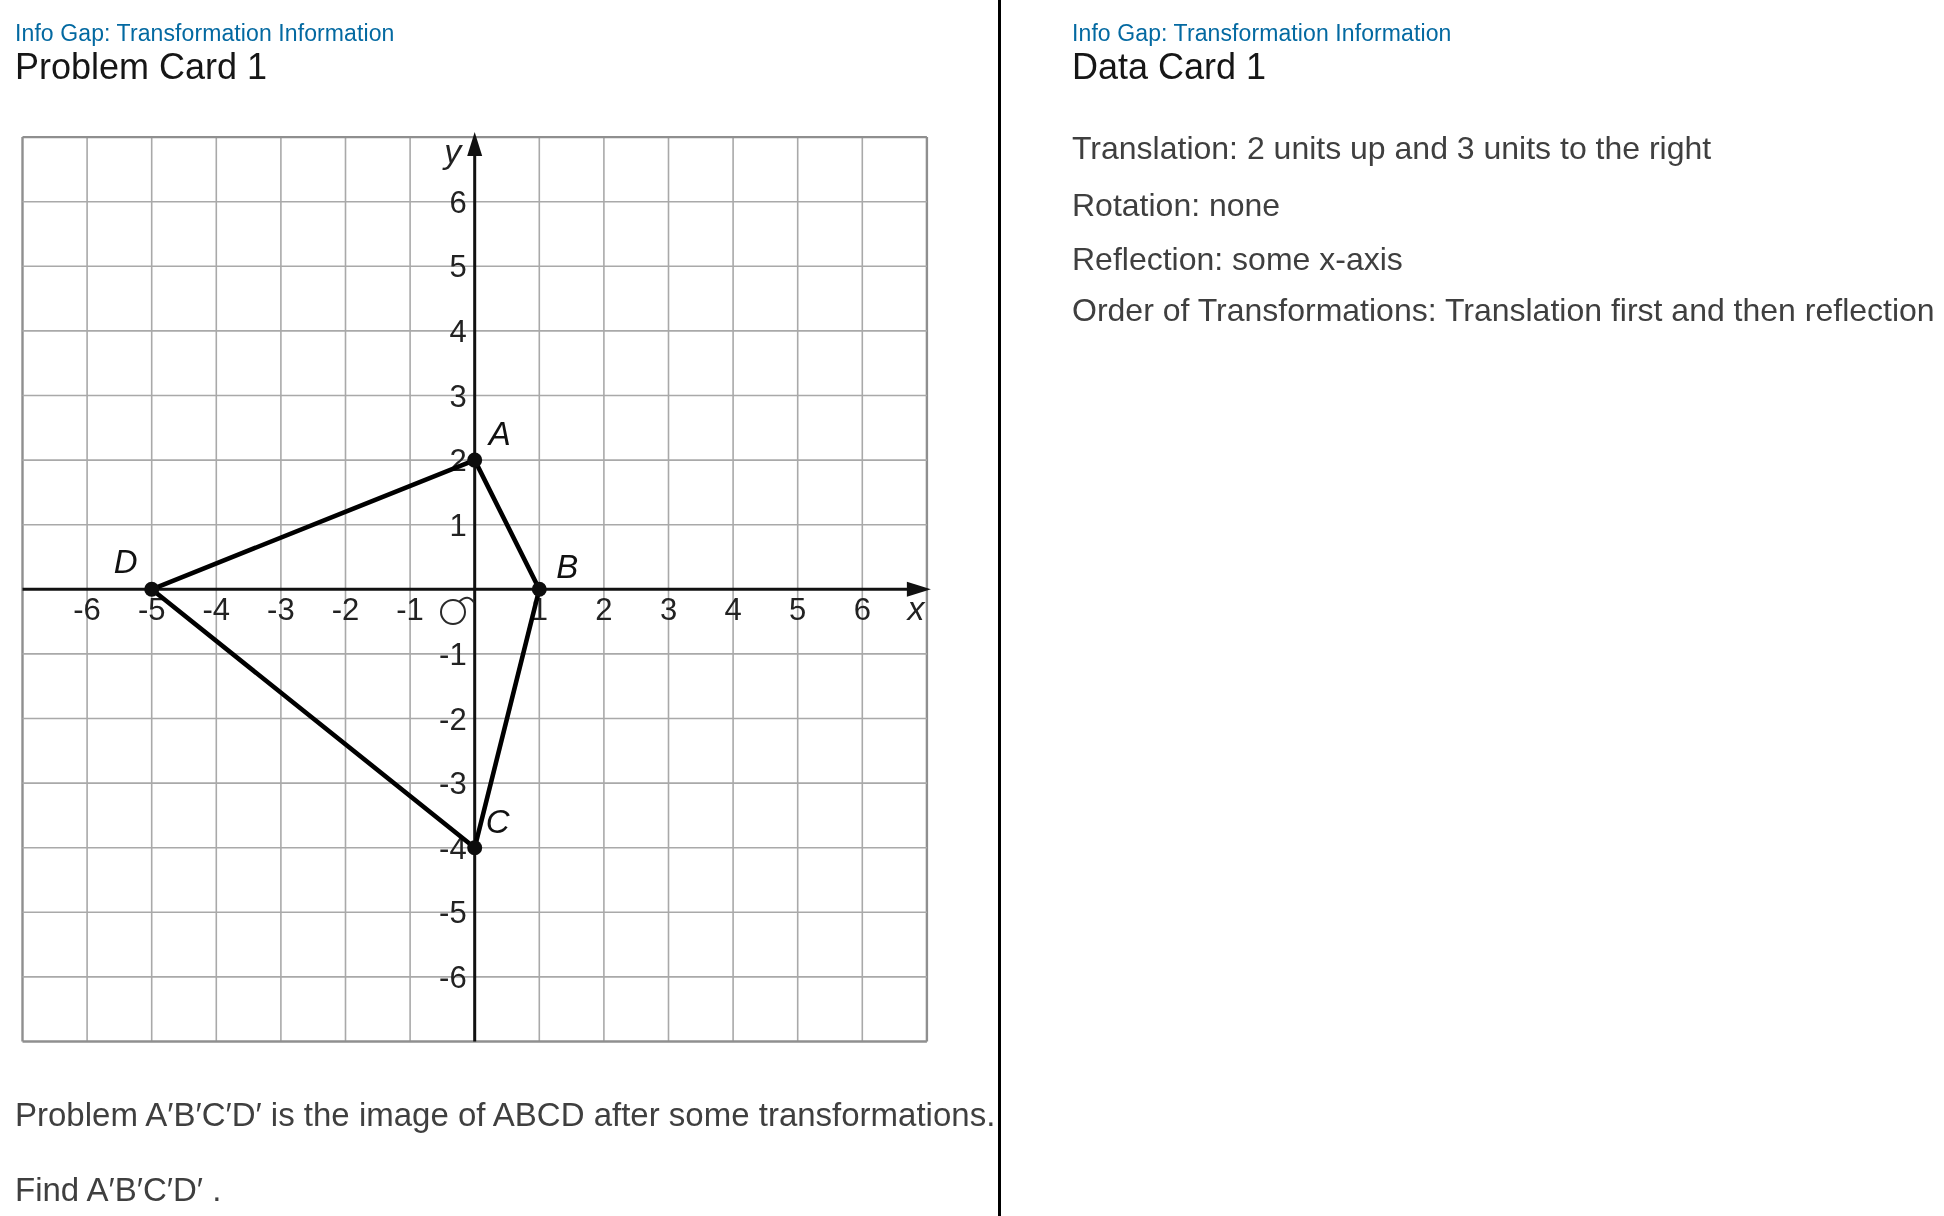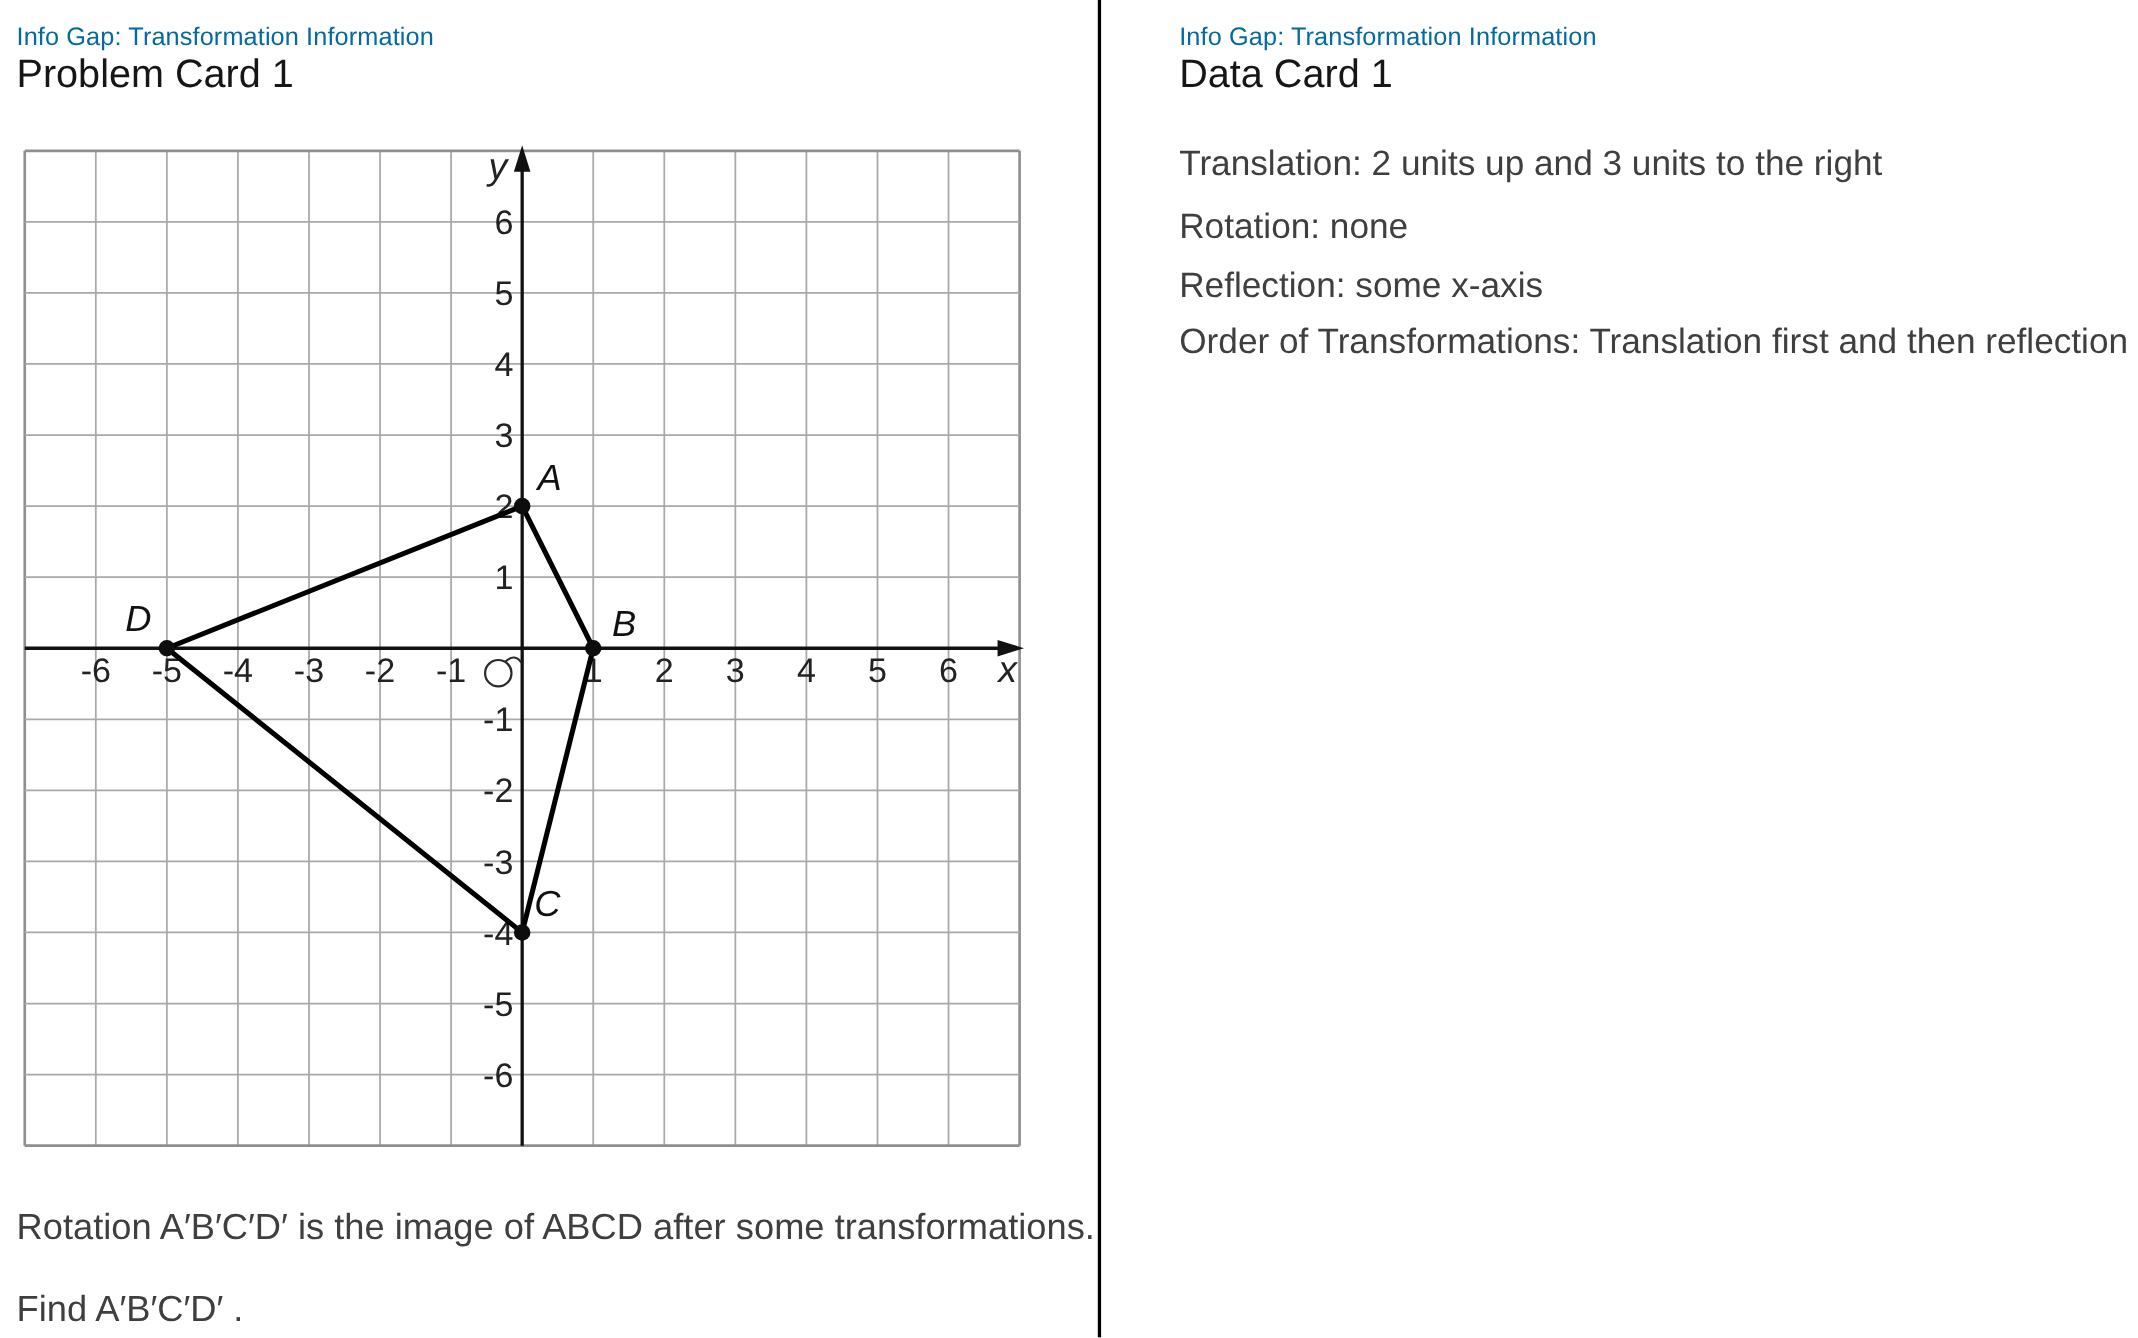--- a/index.html
+++ b/index.html
@@ -92,21 +92,21 @@
     <circle cx="474.7" cy="360.1" r="7.5" fill="#0d0d0d"></circle>
     <text x="499.7" y="345.1" font-size="33" font-style="italic" fill="#111111" text-anchor="middle">A</text>
     <circle cx="539.3" cy="489.3" r="7.5" fill="#0d0d0d"></circle>
     <text x="567.3" y="478.3" font-size="33" font-style="italic" fill="#111111" text-anchor="middle">B</text>
     <circle cx="474.7" cy="747.7" r="7.5" fill="#0d0d0d"></circle>
     <text x="497.7" y="732.7" font-size="33" font-style="italic" fill="#111111" text-anchor="middle">C</text>
     <circle cx="151.7" cy="489.3" r="7.5" fill="#0d0d0d"></circle>
     <text x="125.69999999999999" y="473.3" font-size="33" font-style="italic" fill="#111111" text-anchor="middle">D</text>
   </svg>
 
-<div class="abs caption" style="left:15px;top:1096px;"><span>Rotation </span><span class="it">A′B′C′D′</span><span> is the image of </span><span class="it">ABCD</span><span> after some transformations.</span></div>
+<div class="abs caption" style="left:15px;top:1096px;"><span>Problem </span><span class="it">A′B′C′D′</span><span> is the image of </span><span class="it">ABCD</span><span> after some transformations.</span></div>
 
 <div class="abs caption" style="left:15px;top:1171px;"><span>Find </span><span class="it">A′B′C′D′</span><span> .</span></div>
 
 <div class="abs divider" style="left:998px;top:0;width:3px;height:1216px;"></div>
 
 <div class="abs kicker" style="left:1072px;top:20px;">Info Gap: Transformation Information</div>
 
 <div class="abs card-title" style="left:1072px;top:46px;">Data Card 1</div>
 
 <div class="abs body-line" style="left:1072px;top:130px;">Translation: 2 units up and 3 units to the right</div>

